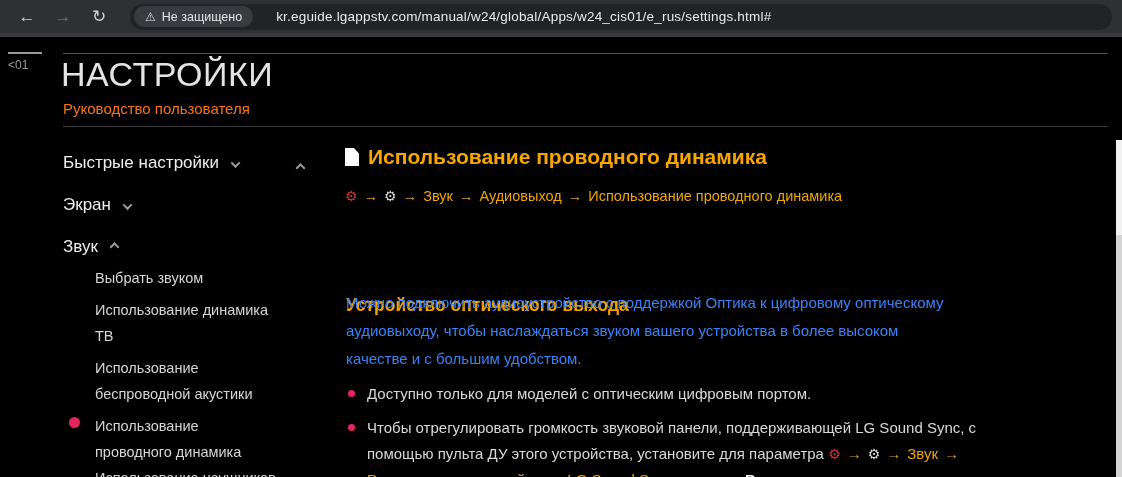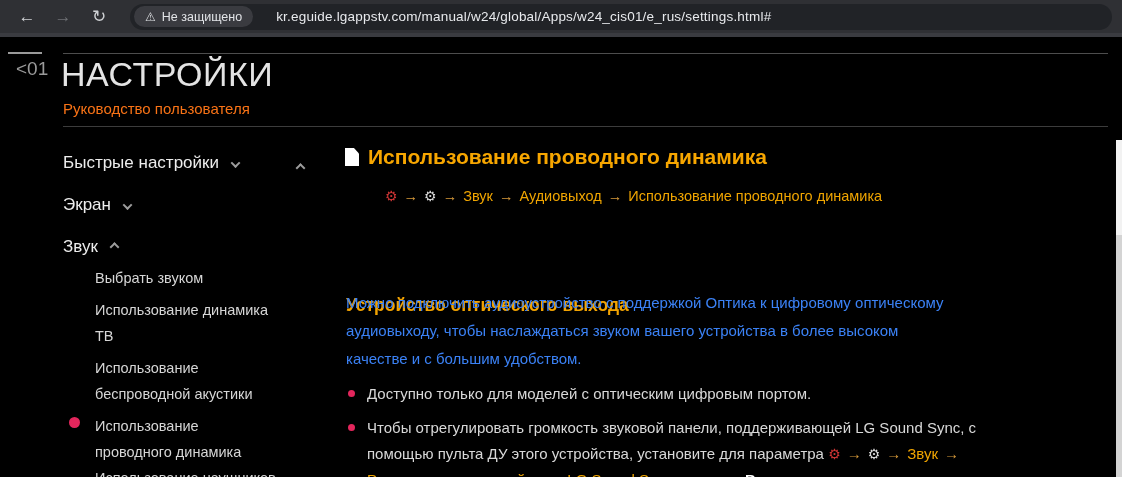--- a/index.html
+++ b/index.html
@@ -16,21 +16,21 @@
   .sec-chip { height:21px; background:#3a3b40; border-radius:11px; display:flex; align-items:center;
               gap:6px; padding:0 11px; color:#e2e4e7; font-size:12.5px; white-space:nowrap; }
   .warn-ico { font-size:12px; color:#dfe1e4; }
   .url { margin-left:23px; color:#e8eaed; font-size:13.5px; letter-spacing:.2px; white-space:nowrap; }
 
   
   .page { position:relative; height:440px; background:#000; }
   .abs { position:absolute; }
 
   .marker-line { left:8px; top:15px; width:34px; height:2px; background:#9a9a9a; }
-  .marker { left:16px; top:21px; color:#9a9a9a; font-size:19px; }
+  .marker { left:8px; top:21px; color:#9a9a9a; font-size:12px; }
 
   .hline-top { left:63px; top:16px; width:1045px; height:1px; background:#4d4d4d; }
   .hline-bottom { left:63px; top:89px; width:1045px; height:1px; background:#3c3c3c; }
   .page-title { left:61px; top:18px; font-size:34px; color:#e4e4e4; letter-spacing:.5px; }
   .page-subtitle { left:63px; top:63px; font-size:15px; color:#f97316; }
 
   
   .nav-row { left:63px; color:#ededed; font-size:17px; cursor:pointer; white-space:nowrap; }
   .chev { display:inline-block; width:7px; height:7px; border-right:2px solid #9c9c9c;
           border-bottom:2px solid #9c9c9c; margin-left:13px; }
@@ -40,21 +40,21 @@
   .collapse-all .chev { margin:0; }
   .sub-item { left:95px; width:225px; font-size:14.5px; line-height:26px; color:#d6d6d6;
               white-space:pre-line; cursor:pointer; }
   .active-dot { left:69px; top:380px; width:11px; height:11px; border-radius:50%; background:#e3265c; }
 
   
   .h1-row { left:345px; top:108px; display:flex; align-items:center; gap:9px; }
   .doc-icon { width:14px; height:18px; background:#fff;
               clip-path:polygon(0 0,64% 0,100% 30%,100% 100%,0 100%); }
   .h1 { font-size:21px; font-weight:bold; color:#f7a600; }
-  .breadcrumb { left:345px; top:151px; font-size:14.5px; color:#f0a500;margin-left:40px; }
+  .breadcrumb { left:345px; top:151px; font-size:14.5px; color:#f0a500; }
   .sep { color:#d89a3a; margin:0 6px; }
   .gear-red { color:#cc3434; font-size:14px; }
   .gear-gray { color:#d9d9d9; font-size:14px; }
   .crumb-link { color:#f0a500; cursor:pointer; }
   .h2 { left:346px; top:218px; font-size:17.5px; font-weight:bold; color:#f2a302;margin-top:40px; }
   .para { left:346px; top:252px; width:770px; font-size:15px; line-height:28px;
           color:#3b82f6; white-space:pre-line; }
   .bullets { left:346px; top:344px; width:775px; list-style:none; }
   .bullets li { position:relative; padding-left:21px; font-size:15px; line-height:26px;
                 color:#d8d8d8; white-space:pre-line; margin-bottom:8px; }

